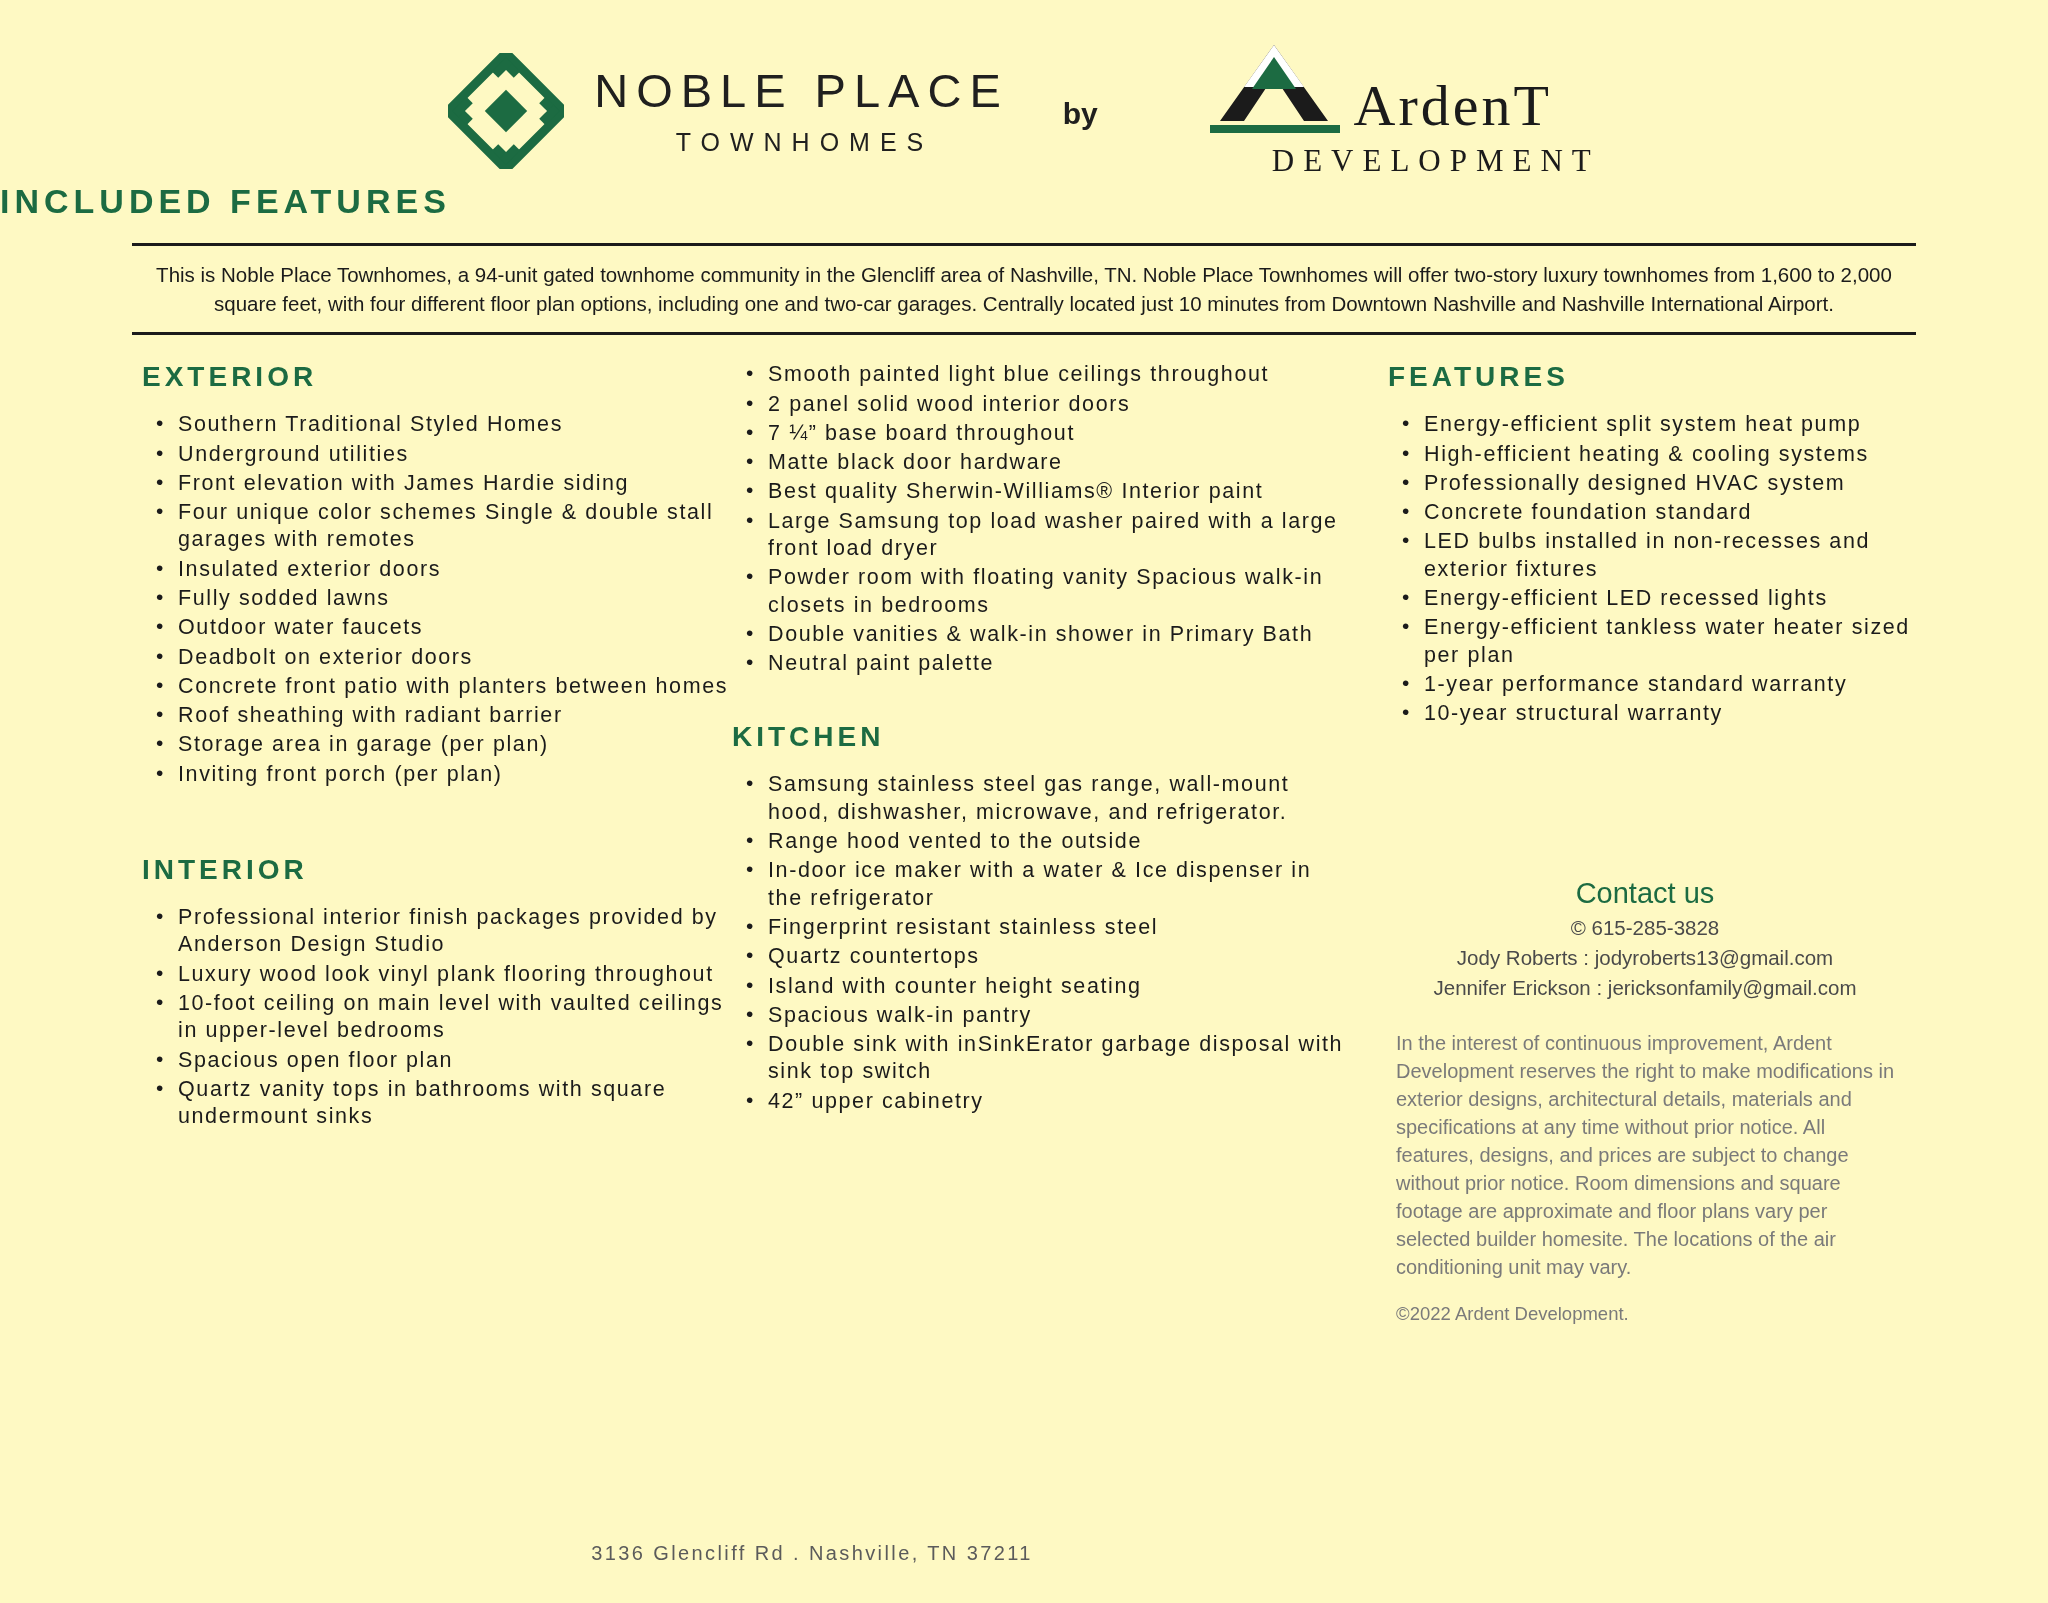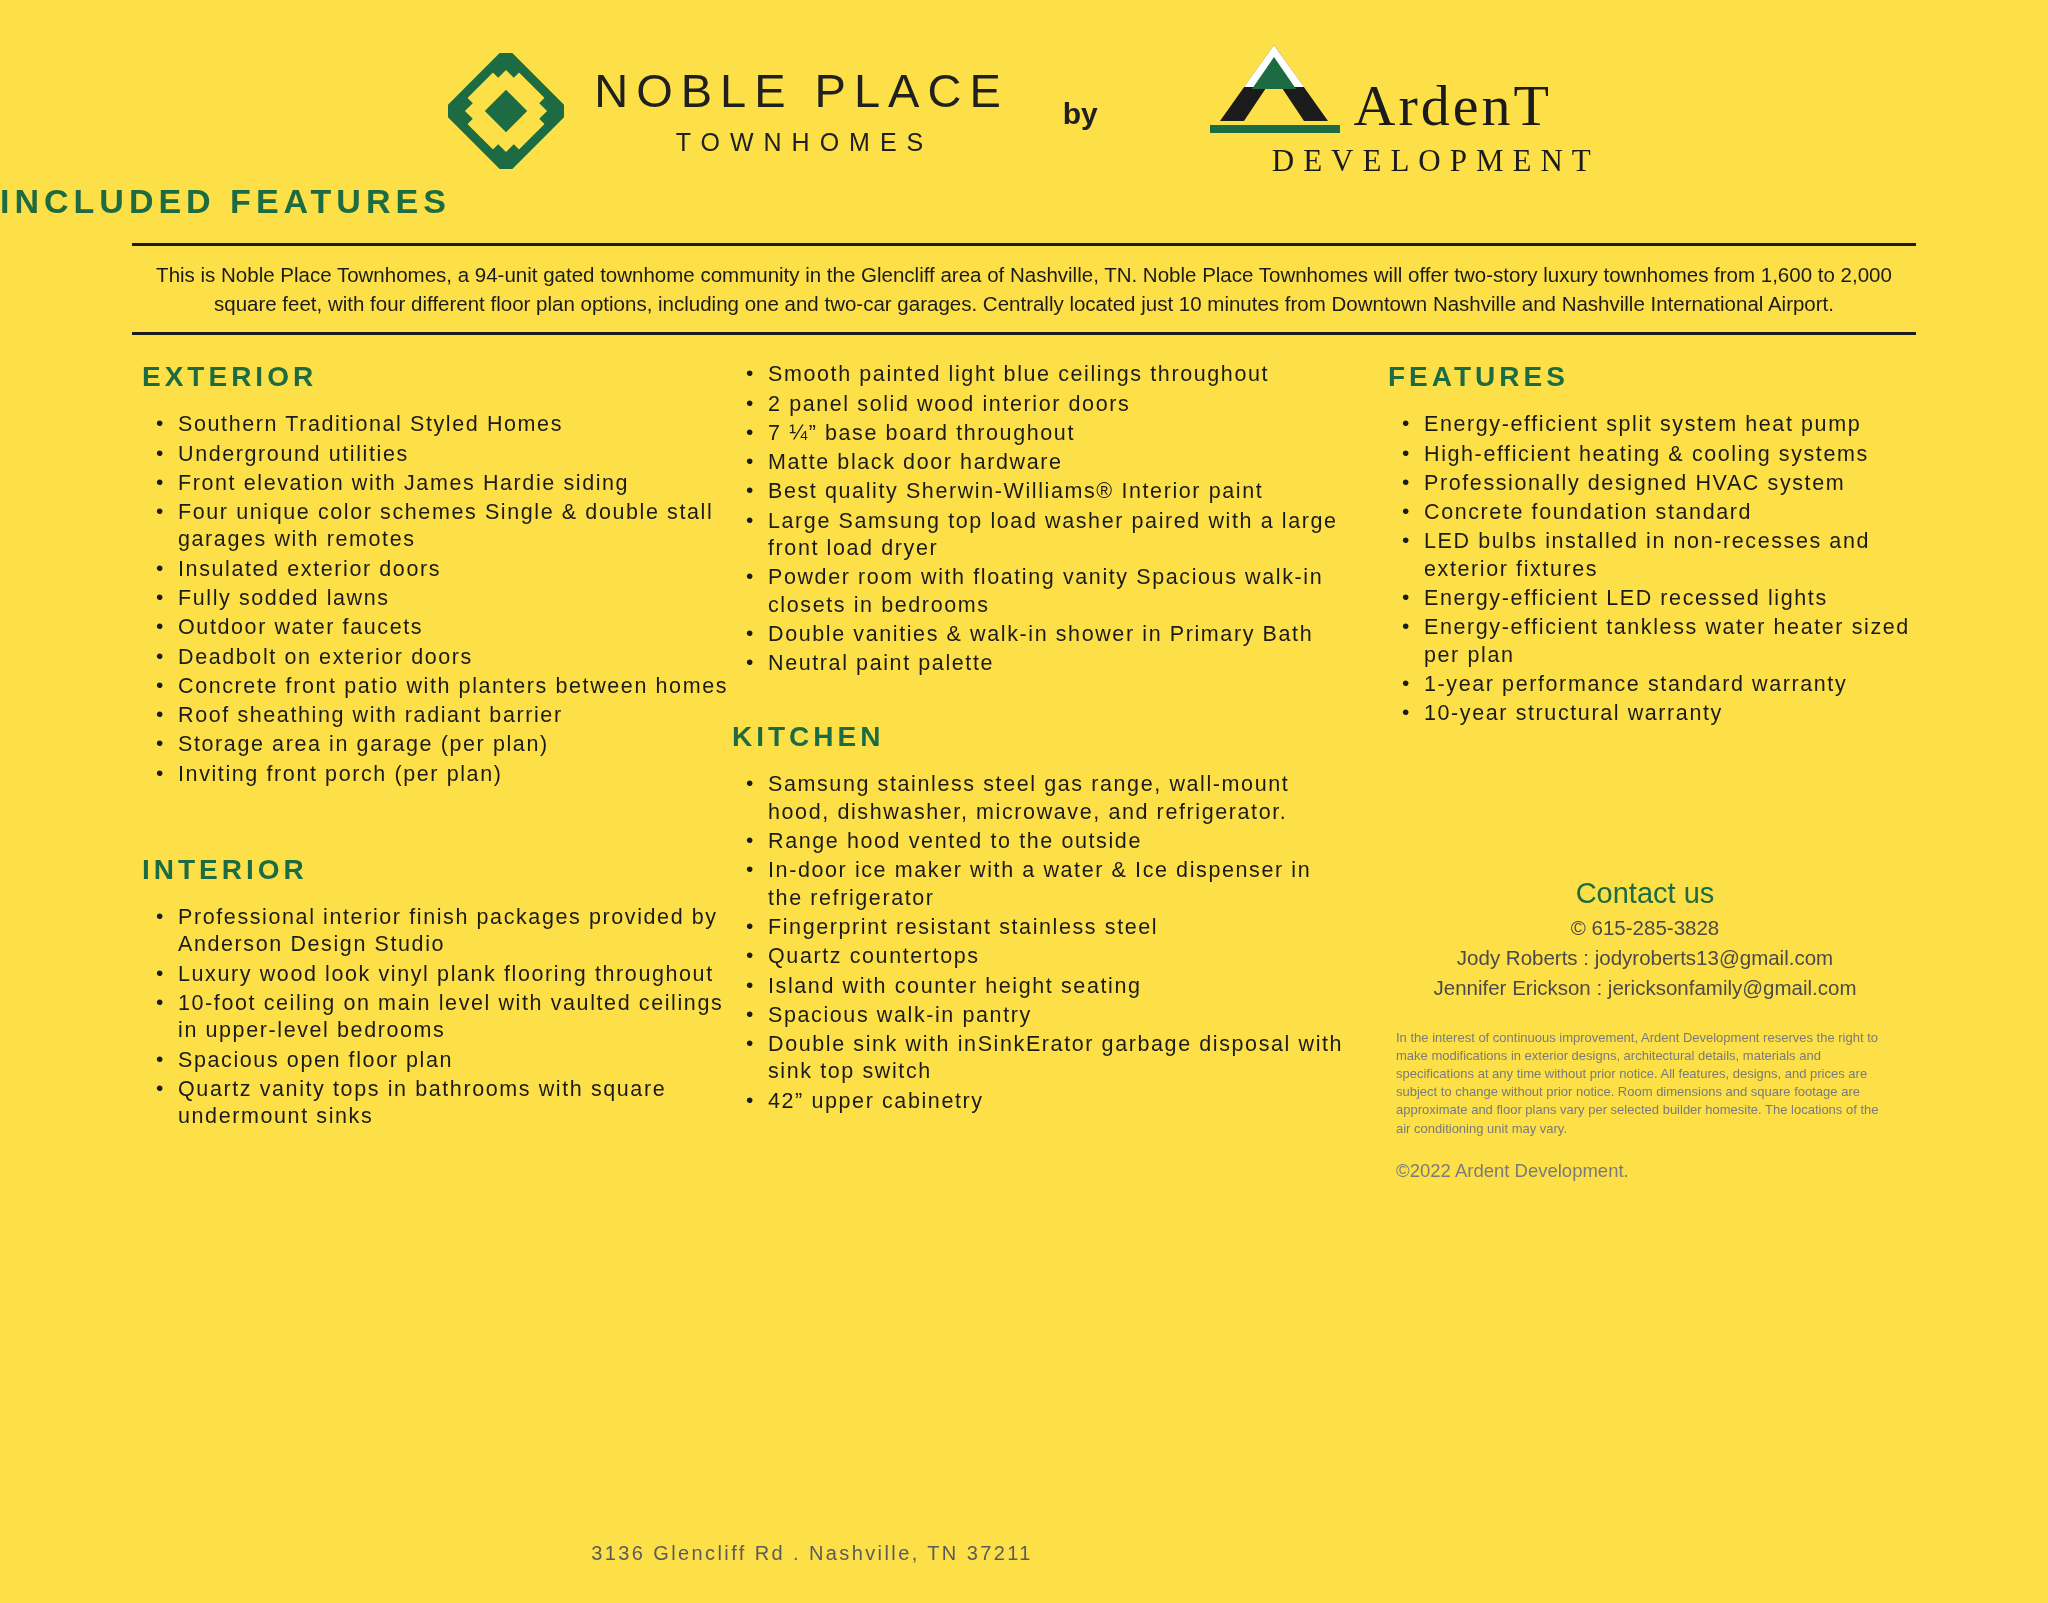--- a/index.html
+++ b/index.html
@@ -7,21 +7,21 @@
     margin: 0; padding: 0;
     width: 2048px; height: 1603px;
     background: #ffffff;
     font-family: "Liberation Sans", sans-serif;
     color: #1b1b1b;
   }
   .page {
     position: relative;
     width: 2048px;
     height: 1603px;
-    background: #fde047;
+    background: #fef9c3;
     padding: 0;
     overflow: hidden;
   }
 
   
   .header {
     display: flex;
     align-items: center;
     justify-content: center;
     gap: 40px;
@@ -175,21 +175,21 @@
     margin-bottom: 3px;
     font-weight: 400;
   }
   .contact-line {
     font-size: 20.5px;
     color: #4a4a4a;
     line-height: 1.45;
   }
   .disclaimer {
     margin-top: 26px;
-    font-size: 13px;
+    font-size: 20px;
     line-height: 1.4;
     color: #7a7a7a;
     text-align: left;
     padding: 0 6px 0 8px;
   }
   .copyright {
     margin-top: 22px;
     font-size: 18.5px;
     color: #7a7a7a;
     text-align: left;

